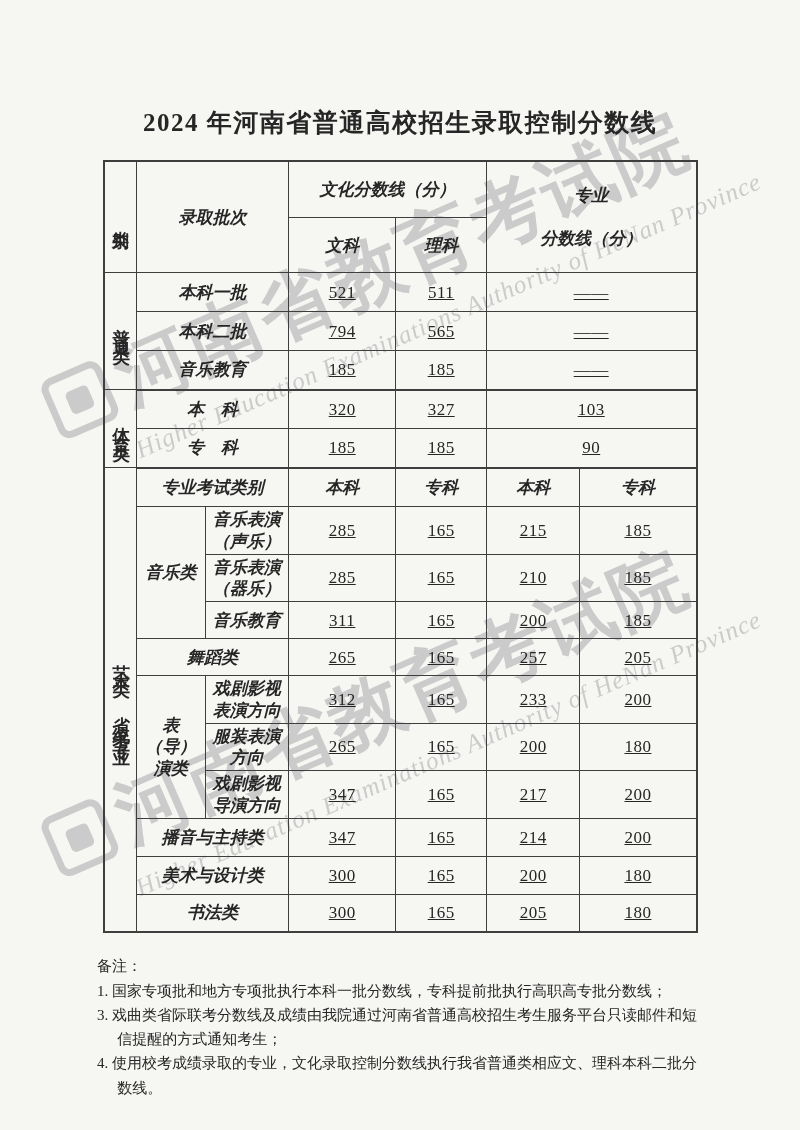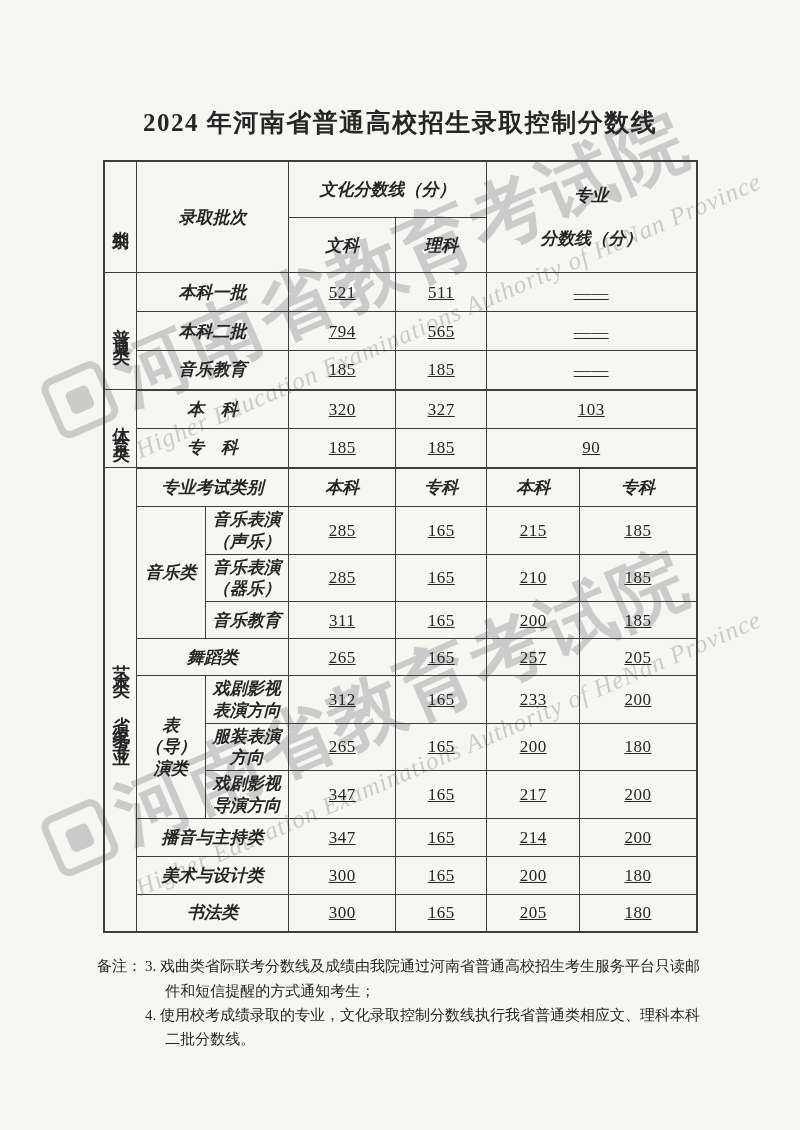--- a/index.html
+++ b/index.html
@@ -43,21 +43,21 @@
   tr.r39 { height:39px; } tr.r44 { height:44px; } tr.r37 { height:37px; }
   tr.r45 { height:45px; } tr.r40 { height:40px; } tr.r38 { height:38px;margin-top:18px; }
   .v { writing-mode:vertical-rl; text-orientation:upright; display:inline-block; font-weight:bold; }
   .v-cat { letter-spacing:3px; font-size:17px; }
   .v-g { letter-spacing:10px; font-size:17.5px; }
   .v-s { letter-spacing:9px; font-size:17.5px; }
   .v-a { letter-spacing:8px; font-size:17.5px; }
   
   .notes {
     position:relative; z-index:1; margin:21px auto 0; width:606px;
-    display:flex; font-size:15px; line-height:1.62;
+    display:flex; font-size:15px; line-height:1.62;flex-direction:column;
   }
   .notes-label { flex:none; width:48px; }
   .notes-items { flex:1; }
   .note-item { padding-left:1.35em; text-indent:-1.35em; }
 </style>
 </head>
 <body>
 
 <div class="page">
 
@@ -234,18 +234,19 @@
           <td class="num">205</td>
           <td class="num">180</td>
         </tr>
       </tbody>
     </table>
   </div>
 
   <div class="notes">
     <div class="notes-label">备注：</div>
     <div class="notes-items">
+      <div class="note-item"><span>1.</span> <span>国家专项批和地方专项批执行本科一批分数线，专科提前批执行高职高专批分数线；</span></div>
       <div class="note-item"><span>3.</span> <span>戏曲类省际联考分数线及成绩由我院通过河南省普通高校招生考生服务平台只读邮件和短信提醒的方式通知考生；</span></div>
       <div class="note-item"><span>4.</span> <span>使用校考成绩录取的专业，文化录取控制分数线执行我省普通类相应文、理科本科二批分数线。</span></div>
     </div>
   </div>
 
 </div>
 
 </body></html>

